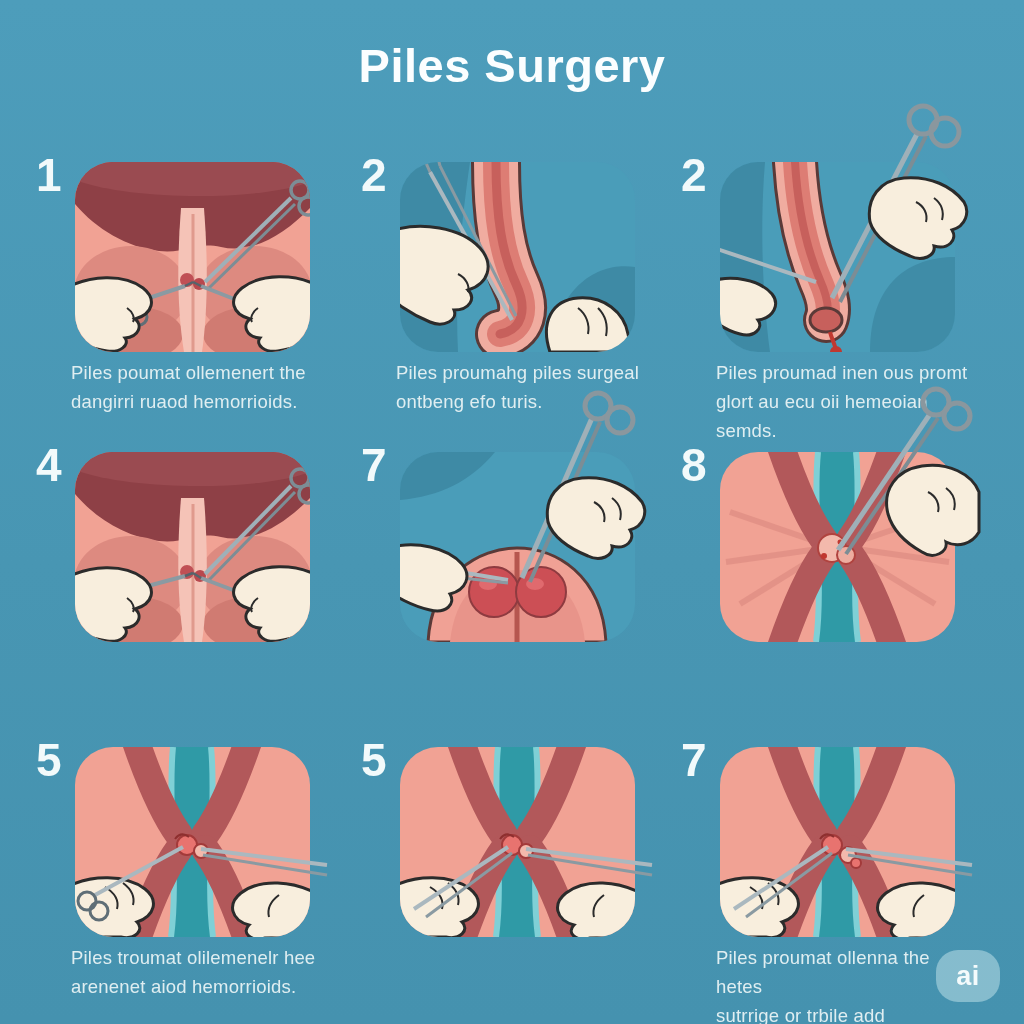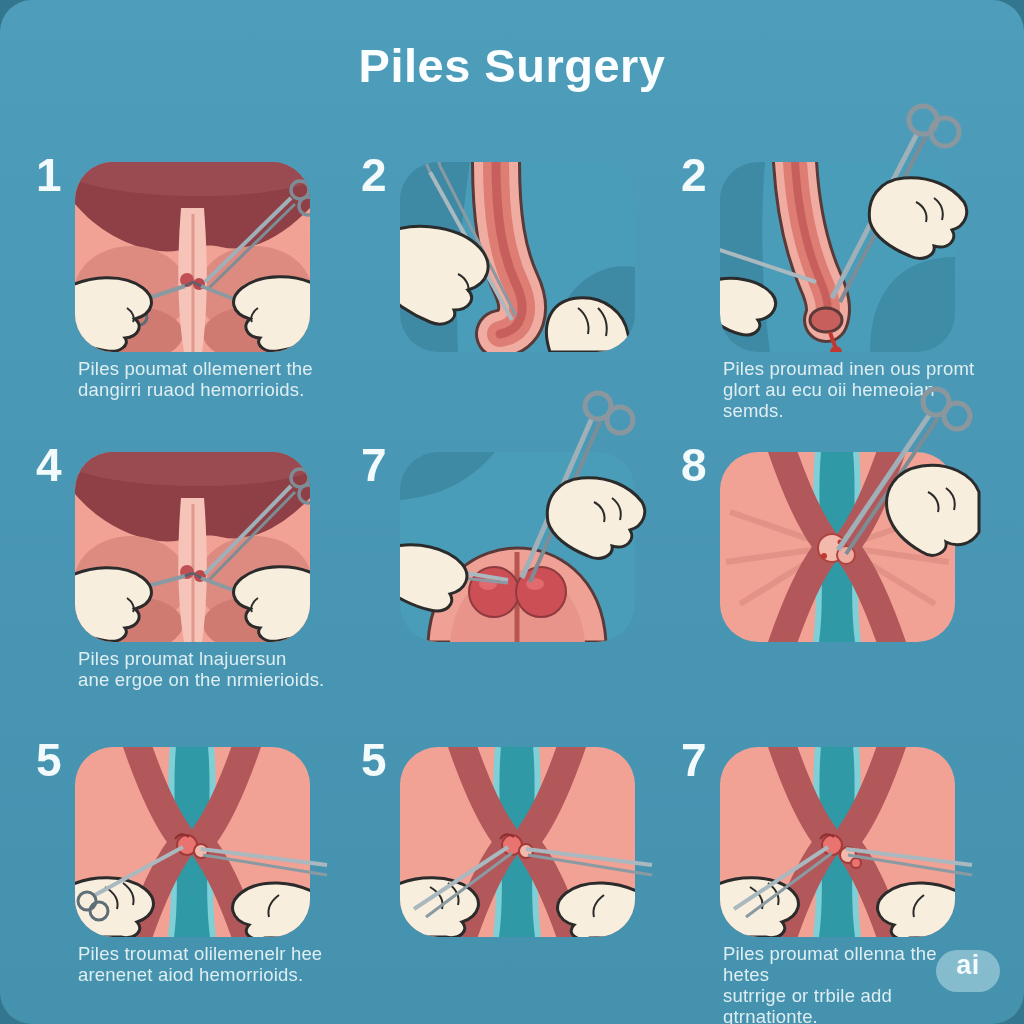--- a/index.html
+++ b/index.html
@@ -1,41 +1,40 @@
 <!DOCTYPE html>
 <html><head>
 <meta charset="utf-8">
 <style>
   html,body{margin:0;padding:0;background:#33778f;}
   .canvas{
     position:relative;width:1024px;height:1024px;overflow:hidden;
     background:linear-gradient(180deg,#4d9dbb 0%,#4896b3 55%,#4592af 100%);
     font-family:"Liberation Sans",sans-serif;
-    border-radius:32px;
   }
   .title{
     position:absolute;top:38px;left:0;right:0;text-align:center;
     font-size:47px;font-weight:700;color:#fbfeff;letter-spacing:.5px;
   }
   .cell{position:absolute;width:310px;height:300px;}
   .panel-number{
     position:absolute;left:6px;top:2px;font-size:46px;font-weight:600;
     color:#f2fafb;line-height:1;
   }
   .panel-art{position:absolute;left:33px;top:-58px;width:272px;height:260px;overflow:visible;}
   .panel-art svg{overflow:visible;display:block;}
   .panel-caption{
-    position:absolute;left:48px;top:208px;width:262px;
-    font-size:18.5px;line-height:21px;color:#e8f3f5;opacity:.95;
+    position:absolute;left:41px;top:208px;width:262px;
+    font-size:18.5px;line-height:29px;color:#e8f3f5;opacity:.95;
     white-space:pre-line;letter-spacing:.2px;
   }
   .ai-badge{
-    position:absolute;left:936px;top:950px;width:64px;height:42px;
+    position:absolute;left:936px;top:950px;width:64px;height:52px;
     background:rgba(198,229,236,.5);border-radius:22px;
-    display:flex;justify-content:center;
+    display:flex;align-items:center;justify-content:center;
   }
   .ai-badge span{color:#f4fbfc;font-size:27px;font-weight:600;letter-spacing:.5px;}
 </style>
 </head>
 <body>
 
 <div class="canvas">
 
   <div class="title">Piles Surgery</div>
 
@@ -124,20 +123,22 @@
             <path d="M58,112 C66,116 70,124 68,130" fill="none" stroke="#2b2b2b" stroke-width="2"></path>
           </g>
           <g>
             <path d="M150,190 C140,160 152,138 178,136 C204,134 224,150 228,172 C230,180 228,188 224,190 Z" fill="#f8eedd" stroke="#2b2b2b" stroke-width="3"></path>
             <path d="M178,146 C186,152 190,162 188,172" fill="none" stroke="#2b2b2b" stroke-width="2"></path>
             <path d="M198,146 C206,154 208,164 206,174" fill="none" stroke="#2b2b2b" stroke-width="2"></path>
           </g>
         </g>
       </svg>
     </div>
+    <div class="panel-caption">Piles proumahg piles surgeal
+ontbeng efo turis.</div>
   </div>
 
   <div class="cell" style="left:675px;top:150px;">
     <div class="panel-number">2</div>
     <div class="panel-art">
       <svg width="272" height="260" viewBox="-12 -70 272 260">
         <defs>
             <clipPath id="c3">
               <rect x="0" y="0" width="235" height="190" rx="38"></rect>
             </clipPath>
@@ -223,22 +224,20 @@
             <path d="M-12,128 C14,112 50,112 68,126 C82,137 78,152 60,157 C68,163 64,175 50,176 C55,183 45,191 32,189 C18,187 -2,180 -12,174 Z" fill="#f8eedd" stroke="#2b2b2b" stroke-width="3"></path>
             <path d="M52,146 C58,150 60,156 58,160" fill="none" stroke="#2b2b2b" stroke-width="2"></path>
           </g>
           <g>
             <path d="M247,126 C221,110 185,112 167,126 C153,137 157,152 175,157 C167,163 171,175 185,176 C180,183 190,191 203,189 C217,187 237,180 247,174 Z" fill="#f8eedd" stroke="#2b2b2b" stroke-width="3"></path>
             <path d="M183,146 C177,150 175,156 177,160" fill="none" stroke="#2b2b2b" stroke-width="2"></path>
           </g>
         </g>
       </svg>
     </div>
-    <div class="panel-caption">Piles proumat lnajuersun
-ane ergoe on the nrmierioids.</div>
   </div>
 
   <div class="cell" style="left:355px;top:440px;">
     <div class="panel-number">7</div>
     <div class="panel-art">
       <svg width="272" height="260" viewBox="-12 -70 272 260">
         <defs>
             <clipPath id="c5">
               <rect x="0" y="0" width="235" height="190" rx="38"></rect>
             </clipPath>

